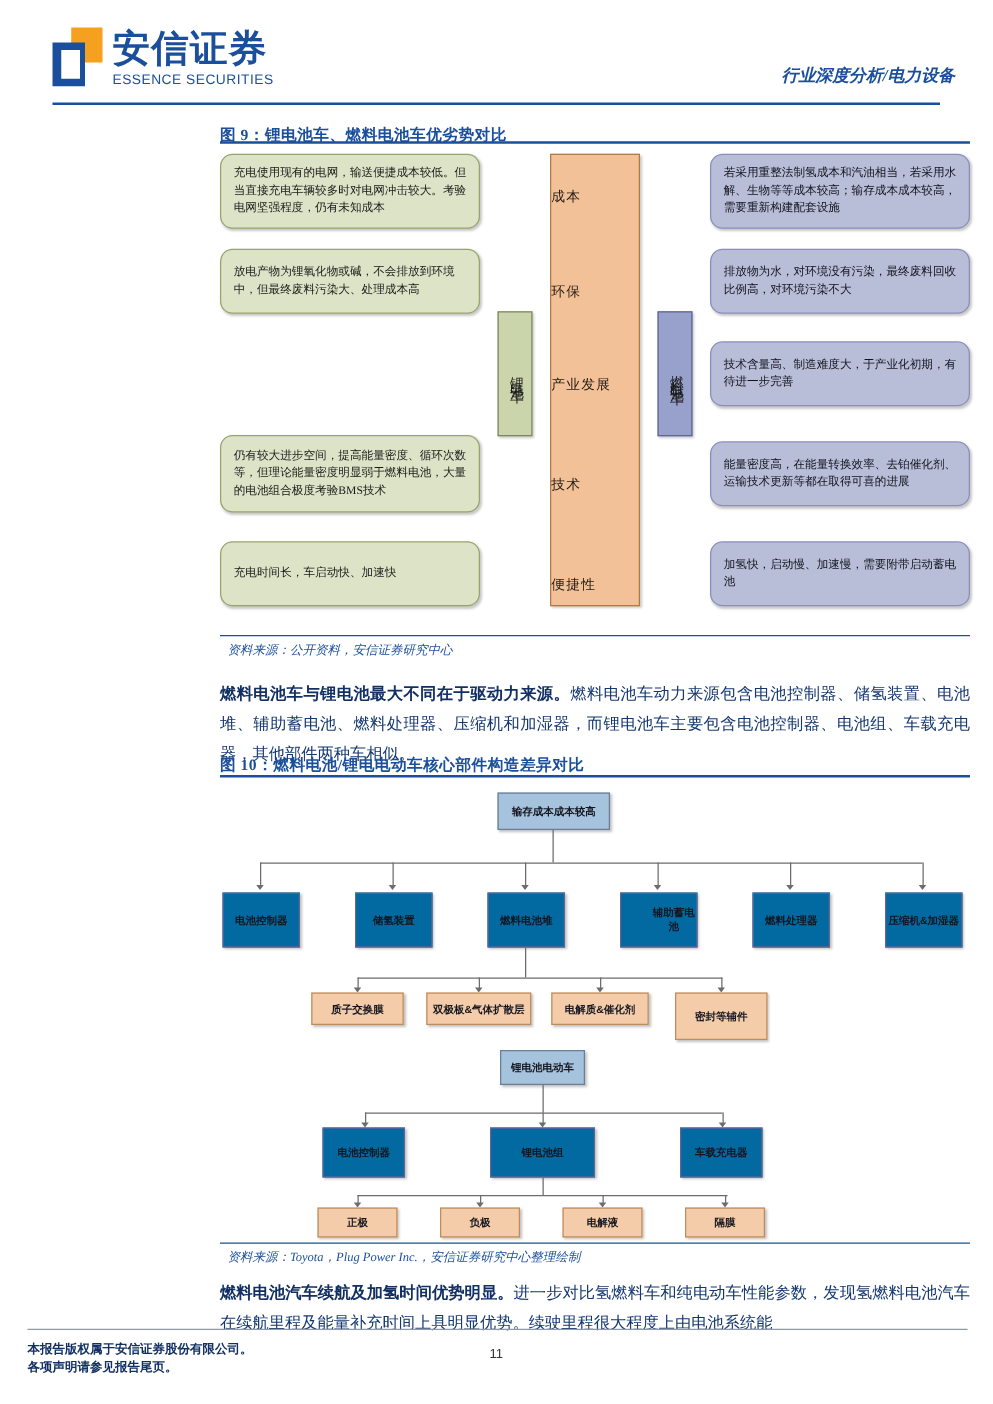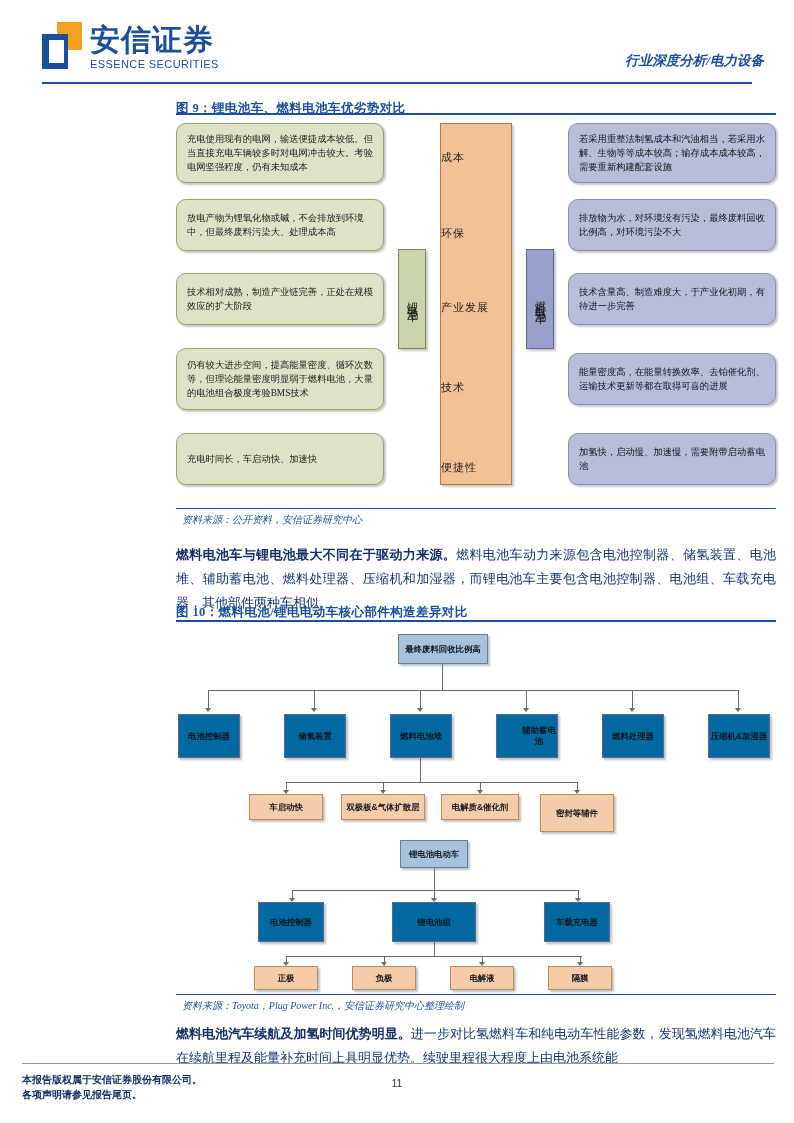--- a/index.html
+++ b/index.html
@@ -259,23 +259,20 @@
 <div class="fig-rule-top" style="left:176px; top:113px; width:600px;"></div>
 
 <div class="fig9">
 
   <div class="rb" style="left:0px; top:10px; width:208px; height:60px;">
     <span class="txt">充电使用现有的电网，输送便捷成本较低。但当直接充电车辆较多时对电网冲击较大。考验电网坚强程度，仍有未知成本</span>
   </div>
   <div class="rb" style="left:0px; top:86px; width:208px; height:52px;">
     <span class="txt">放电产物为锂氧化物或碱，不会排放到环境中，但最终废料污染大、处理成本高</span>
   </div>
-  <div class="rb" style="left:0px; top:160px; width:208px; height:52px;">
-    <span class="txt">技术相对成熟，制造产业链完善，正处在规模效应的扩大阶段</span>
-  </div>
   <div class="rb" style="left:0px; top:235px; width:208px; height:62px;">
     <span class="txt">仍有较大进步空间，提高能量密度、循环次数等，但理论能量密度明显弱于燃料电池，大量的电池组合极度考验BMS技术</span>
   </div>
   <div class="rb" style="left:0px; top:320px; width:208px; height:52px;">
     <span class="txt">充电时间长，车启动快、加速快</span>
   </div>
 
   <div class="tallbox" style="left:222px; top:136px; width:28px; height:100px;">锂电池车</div>
   <div class="tallbox blue" style="left:350px; top:136px; width:28px; height:100px;">燃料电池车</div>
 
@@ -309,21 +306,21 @@
 
 <div class="body-par" style="left:176px; top:543px; width:600px;">
   <b>燃料电池车与锂电池最大不同在于驱动力来源。</b><span>燃料电池车动力来源包含电池控制器、储氢装置、电池堆、辅助蓄电池、燃料处理器、压缩机和加湿器，而锂电池车主要包含电池控制器、电池组、车载充电器，其他部件两种车相似。</span>
 </div>
 
 <div class="fig-title" style="left:176px; top:604px;">图 10：燃料电池/锂电电动车核心部件构造差异对比</div>
 <div class="fig-rule-top" style="left:176px; top:620px; width:600px;"></div>
 
 <div class="fig10">
 
-  <div class="nbox head" style="left:222px; top:6px; width:90px; height:30px;">最终废料回收比例高</div>
+  <div class="nbox head" style="left:222px; top:6px; width:90px; height:30px;">输存成本成本较高</div>
 
   <div class="ln v" style="left:266px; top:36px; height:26px;"></div>
 
   <div class="ln h" style="left:32px; top:62px; width:530px;"></div>
 
   <div class="ln v" style="left:32px;  top:62px; height:20px;"></div>
     <div class="arw" style="left:28.8px; top:80px;"></div>
   <div class="ln v" style="left:138px; top:62px; height:20px;"></div>
     <div class="arw" style="left:134.8px; top:80px;"></div>
   <div class="ln v" style="left:244px; top:62px; height:20px;"></div>
@@ -346,21 +343,21 @@
   <div class="ln h" style="left:110px; top:154px; width:292px;"></div>
   <div class="ln v" style="left:110px; top:154px; height:10px;"></div>
     <div class="arw" style="left:106.8px; top:162px;"></div>
   <div class="ln v" style="left:207px; top:154px; height:10px;"></div>
     <div class="arw" style="left:203.8px; top:162px;"></div>
   <div class="ln v" style="left:304px; top:154px; height:10px;"></div>
     <div class="arw" style="left:300.8px; top:162px;"></div>
   <div class="ln v" style="left:401px; top:154px; height:10px;"></div>
     <div class="arw" style="left:397.8px; top:162px;"></div>
 
-  <div class="nbox peach" style="left:73px;  top:166px; width:74px; height:26px;">车启动快</div>
+  <div class="nbox peach" style="left:73px;  top:166px; width:74px; height:26px;">质子交换膜</div>
   <div class="nbox peach" style="left:165px; top:166px; width:84px; height:26px;">双极板&amp;气体扩散层</div>
   <div class="nbox peach" style="left:265px; top:166px; width:78px; height:26px;">电解质&amp;催化剂</div>
   <div class="nbox peach" style="left:364px; top:166px; width:74px; height:38px;">密封等辅件</div>
 
   <div class="nbox head" style="left:224px; top:212px; width:68px; height:28px;">锂电池电动车</div>
 
   <div class="ln v" style="left:258px; top:240px; height:22px;"></div>
   <div class="ln h" style="left:116px; top:262px; width:286px;"></div>
   <div class="ln v" style="left:116px; top:262px; height:10px;"></div>
     <div class="arw" style="left:112.8px; top:270px;"></div>

